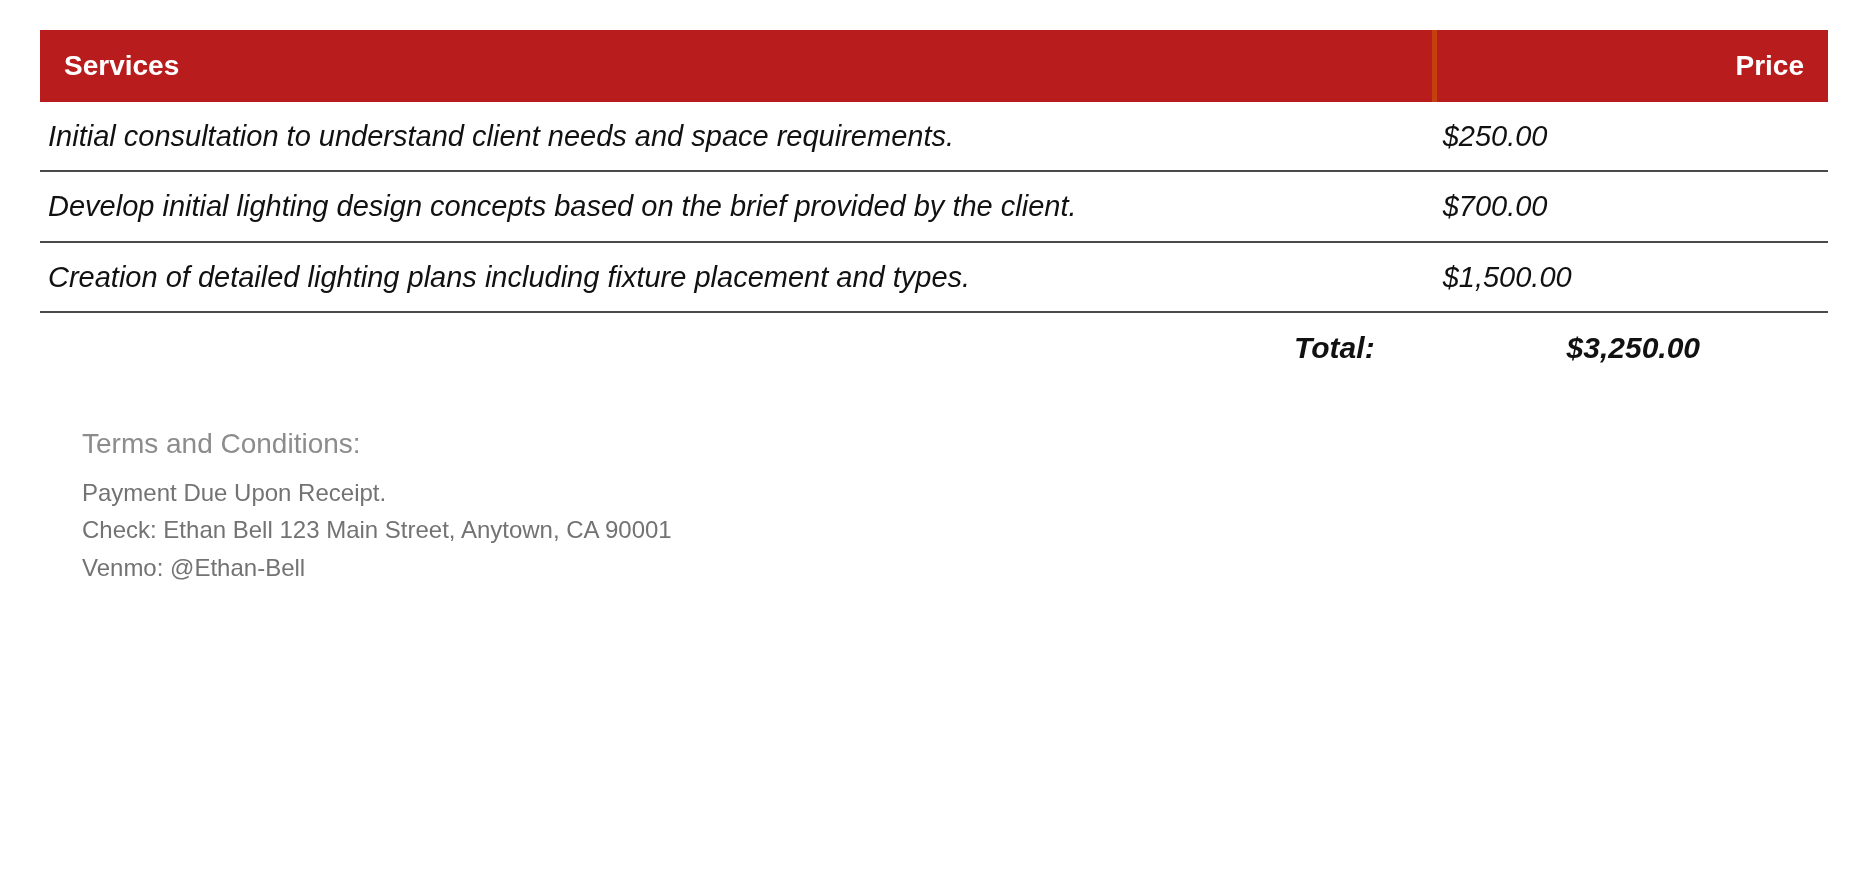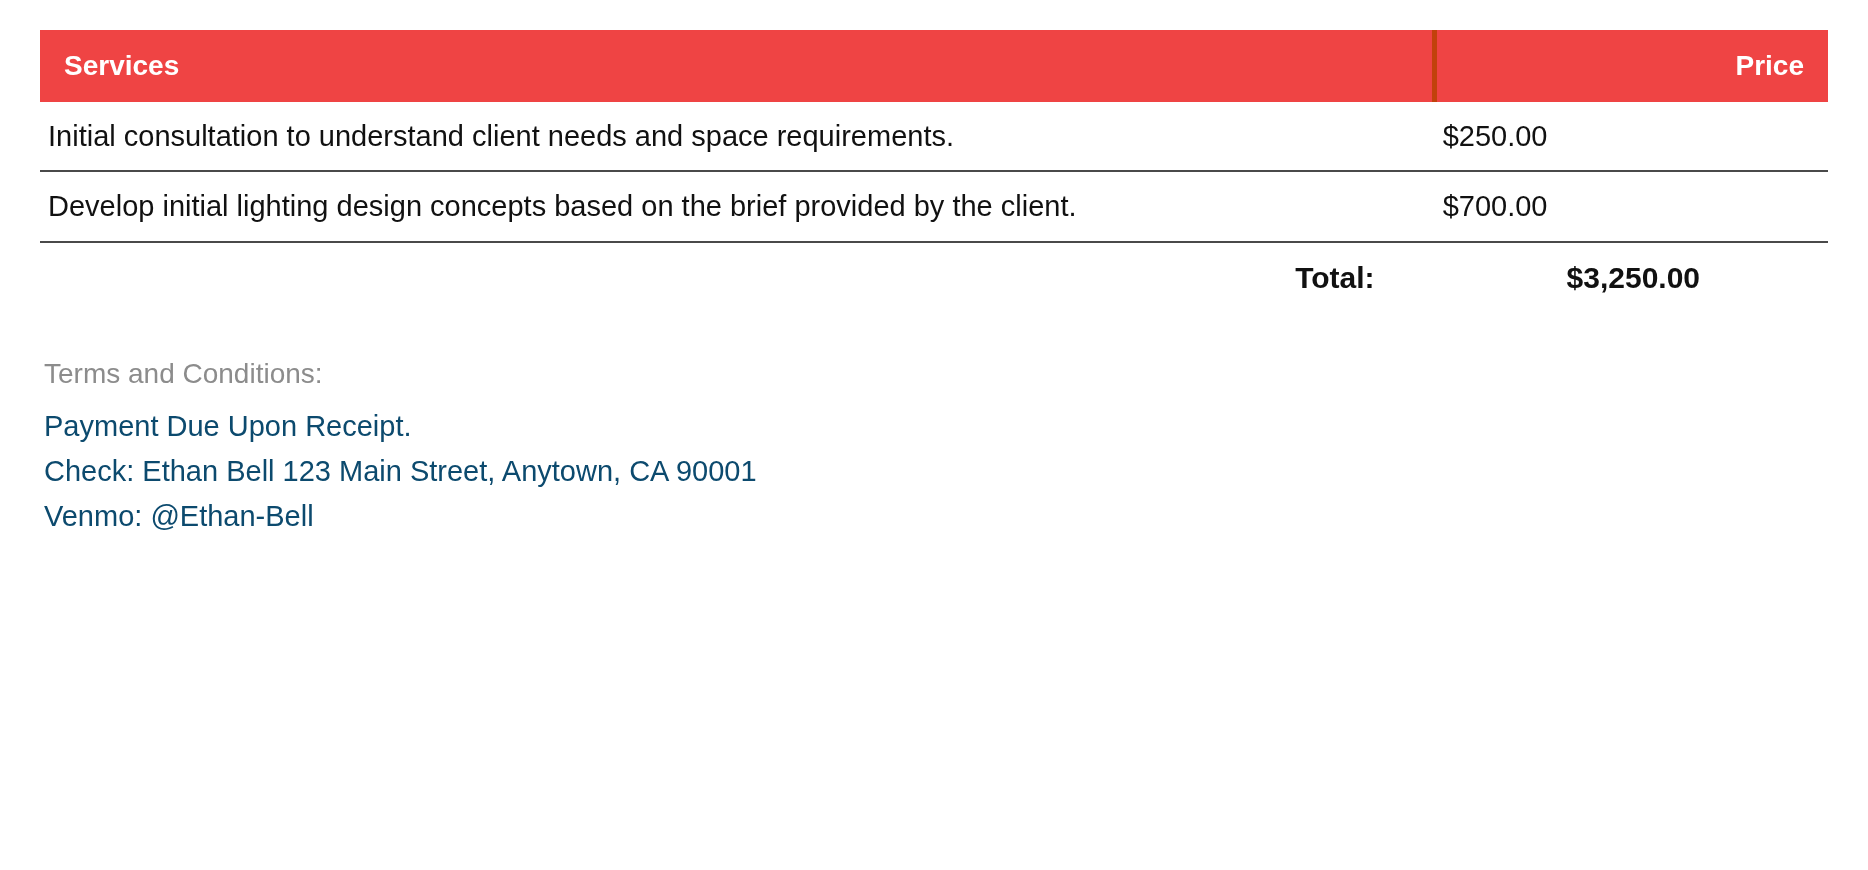--- a/index.html
+++ b/index.html
@@ -25,21 +25,21 @@
   
   table.invoice {
     width: 100%;
     border-collapse: collapse;
     table-layout: fixed;
   }
   table.invoice col.desc { width: 78%; }
   table.invoice col.price { width: 22%; }
 
   thead th {
-    background: #ef4444;
+    background: #b91c1c;
     color: #ffffff;
     font-size: 28px;
     font-weight: bold;
     padding: 20px 24px;
     text-align: left;
     vertical-align: middle;
     height: 72px;
     box-sizing: border-box;
   }
   thead th.price-head {
@@ -48,20 +48,21 @@
   }
 
   tbody td {
     font-size: 29px;
     font-weight: 400;
     padding: 16px 24px 16px 8px;
     border-bottom: 2px solid #4a4a4a;
     vertical-align: middle;
     color: #111111;
     line-height: 1.25;
+    font-style: italic;
   }
   tbody td.price-cell {
     padding-right: 4px;
     white-space: nowrap;
   }
 
   tr.total-row td {
     border-bottom: none;
     font-weight: bold;
     font-size: 30px;
@@ -73,29 +74,30 @@
   tr.total-row td.total-value {
     text-align: center;
     padding-right: 4px;
     white-space: nowrap;
   }
 
   
   .terms {
     margin-top: 46px;
     padding-left: 4px;
+    margin-left: 38px;
   }
   .terms-title {
     font-size: 28px;
     color: #8c8c8c;
     margin-bottom: 14px;
   }
   .terms-line {
-    font-size: 29px;
-    color: #0c4a6e;
+    font-size: 24px;
+    color: #737373;
     line-height: 1.55;
     white-space: pre;
   }
 </style>
 </head>
 <body>
 
 <div class="page">
 
   <table class="invoice">
@@ -111,20 +113,24 @@
     </thead>
     <tbody>
       <tr>
         <td class="service-cell">Initial consultation to understand client needs and space requirements.</td>
         <td class="price-cell">$250.00</td>
       </tr>
       <tr>
         <td class="service-cell">Develop initial lighting design concepts based on the brief provided by the client.</td>
         <td class="price-cell">$700.00</td>
       </tr>
+      <tr>
+        <td class="service-cell">Creation of detailed lighting plans including fixture placement and types.</td>
+        <td class="price-cell">$1,500.00</td>
+      </tr>
       <tr class="total-row">
         <td class="total-label">Total:</td>
         <td class="total-value">$3,250.00</td>
       </tr>
     </tbody>
   </table>
 
   <div class="terms">
     <div class="terms-title">Terms and Conditions:</div>
     <div class="terms-line">Payment Due Upon Receipt.</div>

